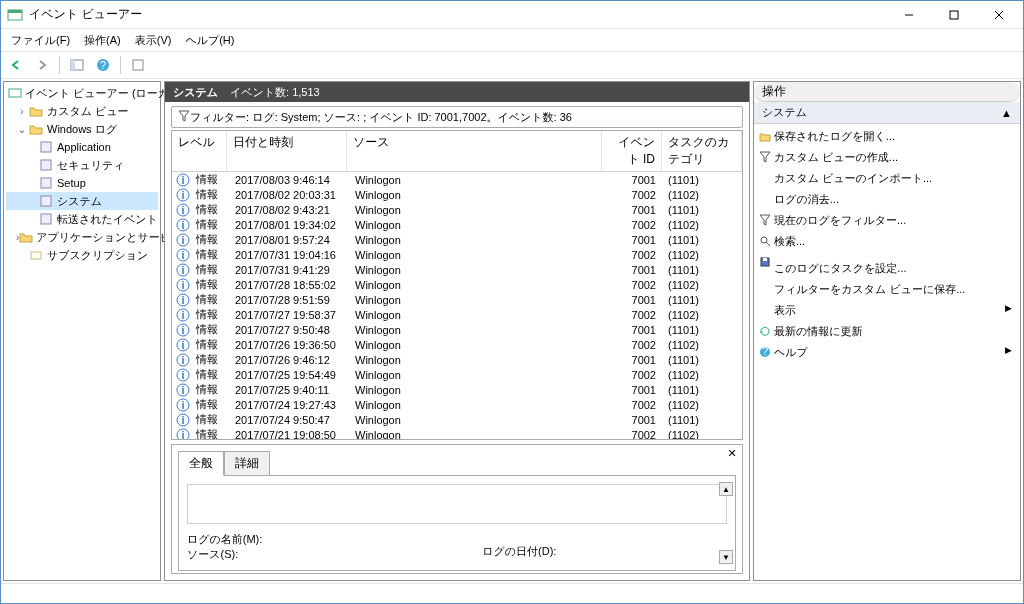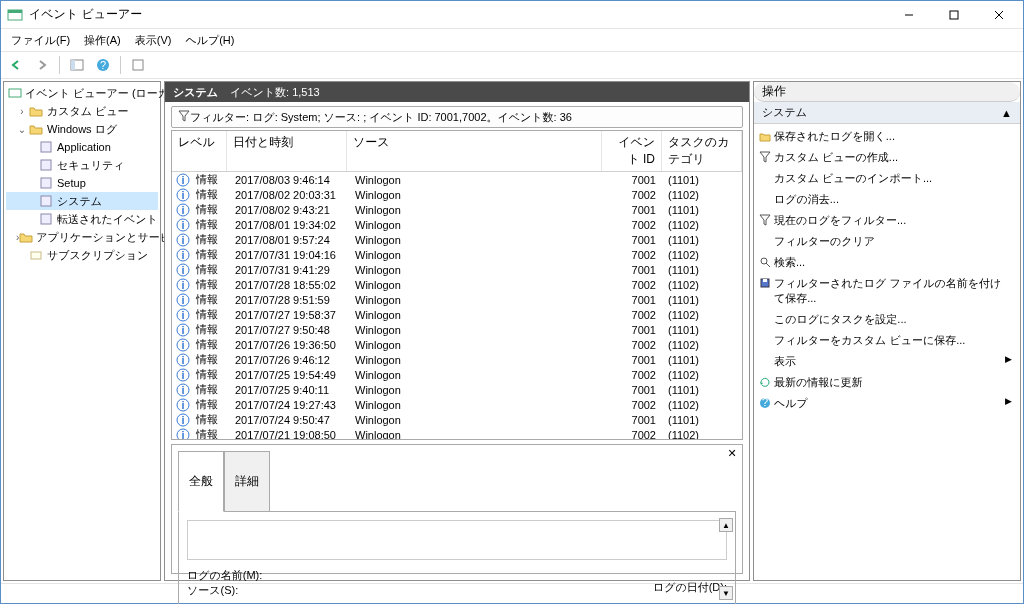--- a/index.html
+++ b/index.html
@@ -34,26 +34,26 @@
 .col-date { width: 120px; }
 .col-source { flex: 1; }
 .col-id { width: 60px; text-align: right; }
 .col-cat { width: 80px; }
 .list-row { display: flex; align-items: center; height: 15px; padding: 0; }
 .list-row div { padding: 0 6px; white-space: nowrap; overflow: hidden; font-size: 11px; }
 .row-ico { width: 14px; height: 14px; margin-left: 4px; flex-shrink: 0; }
 .detail-pane { height: 130px; margin: 0 6px 6px 6px; border: 1px solid #aaa; position: relative; display: flex; flex-direction: column; }
 .detail-close { position: absolute; right: 2px; top: 2px; width: 16px; height: 16px; cursor: pointer; text-align: center; }
 .detail-tabs { display: flex; padding: 6px 6px 0 6px; gap: 0; }
-.detail-tab { padding: 21px 10px; border: 1px solid #aaa; border-bottom: none; background: #fff; cursor: pointer; position: relative; font-size: 12px; }
+.detail-tab { padding: 3px 10px; border: 1px solid #aaa; border-bottom: none; background: #fff; cursor: pointer; position: relative; font-size: 12px; }
 .detail-tab.active { z-index: 2; border-bottom: 1px solid #fff; margin-bottom: -1px; }
 .detail-tab:not(.active) { background: #f0f0f0; }
 .detail-body { border: 1px solid #aaa; margin: 0 6px 6px 6px; flex: 1; padding: 8px; display: flex; flex-direction: column; position: relative; }
 .detail-text { border: 1px solid #ccc; height: 40px; margin-bottom: 8px; }
-.detail-fields { display: flex; gap: 40px; font-size: 12px; justify-content: space-between; }
+.detail-fields { display: flex; gap: 40px; font-size: 12px; }
 .detail-scroll { position: absolute; right: 2px; top: 6px; bottom: 6px; width: 14px; display: flex; flex-direction: column; justify-content: space-between; }
 .scroll-arrow { width: 14px; height: 14px; border: 1px solid #aaa; background: #f0f0f0; cursor: pointer; display:flex; align-items:center; justify-content:center; font-size:8px;}
 .right-pane { width: 268px; background: #fff; }
 .right-header { height: 20px; background: #f0f0f0; border-bottom: 1px solid #ccc; display: flex; align-items: center; padding: 0 8px; font-size: 12px; border-radius: 10px; }
 .right-sub { background: #e9eef5; padding: 3px 8px; font-size: 12px; border-bottom: 1px solid #d0d0d0; display: flex; justify-content: space-between; align-items: center; }
 .action-list { padding: 2px 0; }
 .action-row { display: flex; align-items: flex-start; padding: 3px 8px 3px 20px; cursor: pointer; font-size: 12px; position: relative; }
 .action-ico { position: absolute; left: 4px; width: 14px; height: 14px; display: flex; align-items: center; justify-content: center; }
 .action-arrow { margin-left: auto; font-size: 9px; }
 .statusbar { height: 20px; border-top: 1px solid #e5e5e5; }
@@ -496,39 +496,35 @@
           </div>
           <div class="action-row">
             <span class="action-ico">
               <svg width="12" height="12">
                 <path d="M1 1h10L7 6v5l-2-1V6z" fill="none" stroke="#555"></path>
               </svg>
             </span>
             <span>現在のログをフィルター...</span>
           </div>
           <div class="action-row">
-            <span>フィルターのクリア</span>
-          </div>
-          <div class="action-row">
             <span class="action-ico">
               <svg width="12" height="12">
                 <circle cx="5" cy="5" r="3" fill="none" stroke="#555"></circle>
                 <line x1="7" y1="7" x2="11" y2="11" stroke="#555"></line>
               </svg>
             </span>
             <span>検索...</span>
           </div>
           <div class="action-row">
             <span class="action-ico">
               <svg width="12" height="12">
                 <rect x="2" y="2" width="8" height="8" fill="#5577cc" stroke="#334"></rect>
                 <rect x="4" y="2" width="4" height="3" fill="#fff"></rect>
               </svg>
             </span>
-            <span>フィルターされたログ ファイルの名前を付けて保存...</span>
           </div>
           <div class="action-row">
             <span>このログにタスクを設定...</span>
           </div>
           <div class="action-row">
             <span>フィルターをカスタム ビューに保存...</span>
           </div>
           <div class="action-row">
             <span>表示</span>
             <span class="action-arrow">▶</span>

